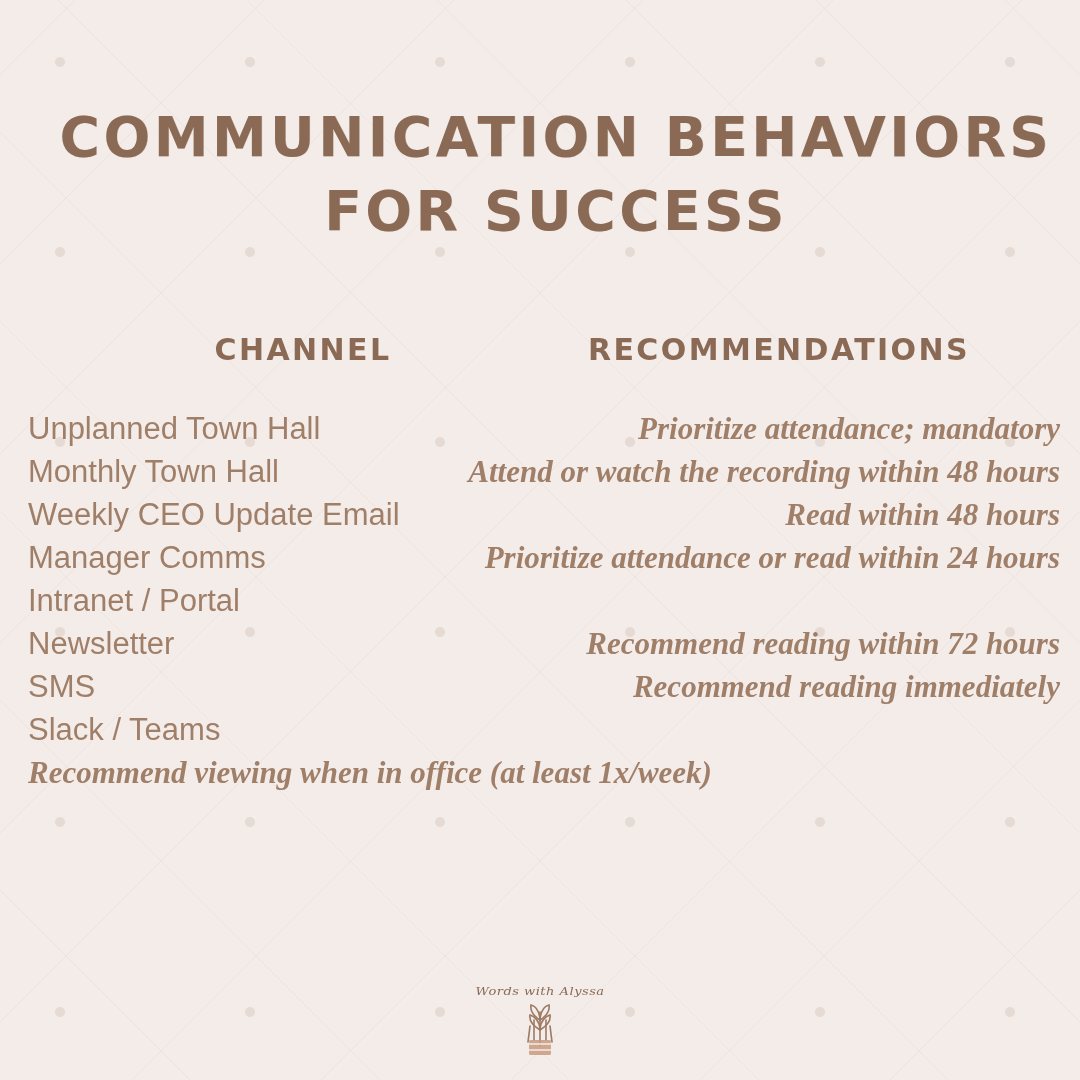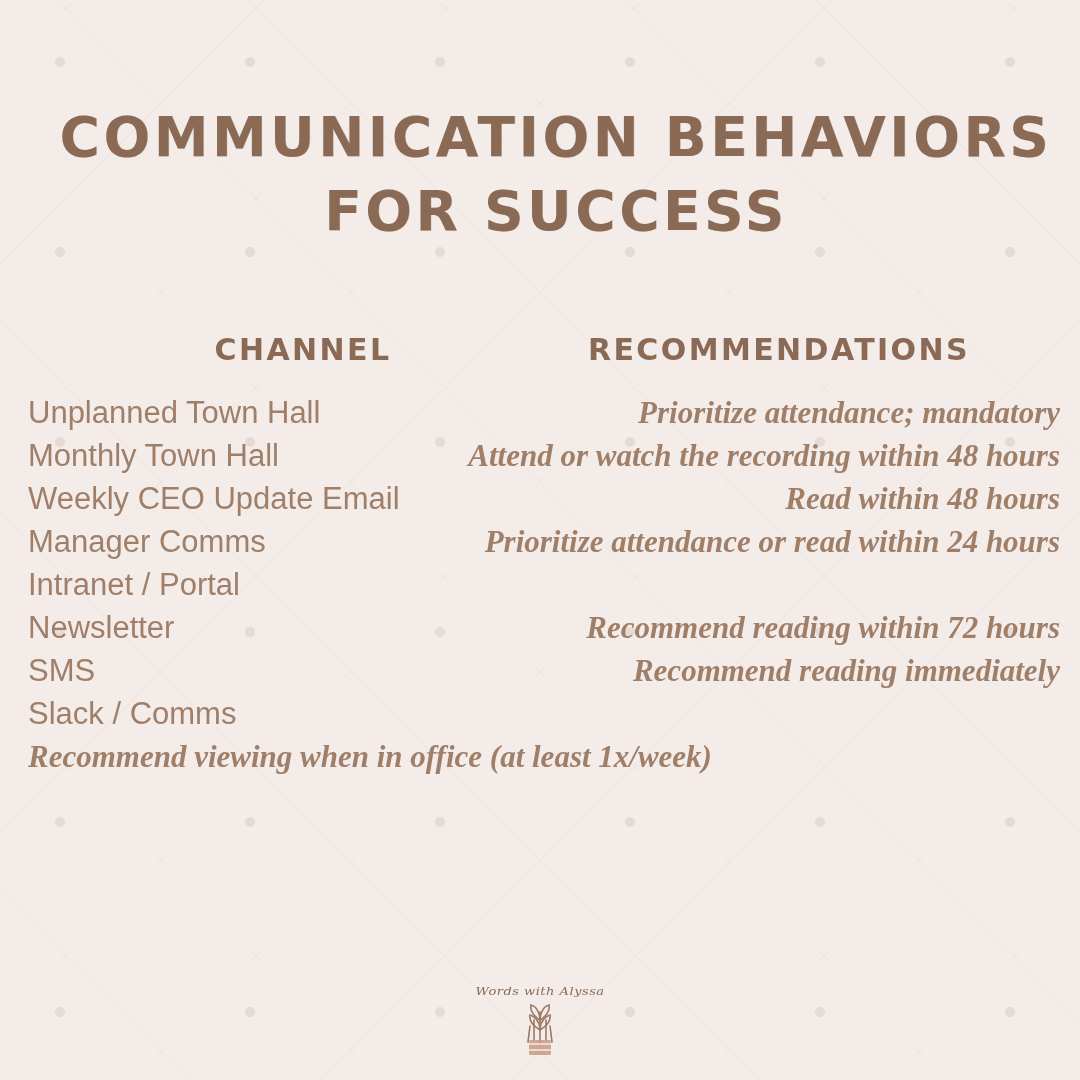--- a/index.html
+++ b/index.html
@@ -62,21 +62,21 @@
   
   .table {
     position: absolute;
     top: 332px;
     left: 28px;
     width: 1032px;
   }
   .head-row {
     display: flex;
     align-items: baseline;
-    margin-bottom: 28px;
+    margin-bottom: 44px;
   }
   .head-cell {
     font-family: "DejaVu Sans", sans-serif;
     font-weight: 700;
     color: #8a6a55;
     font-size: 30px;
     letter-spacing: 2.4px;
     text-transform: uppercase;
   }
   .head-channel {
@@ -173,21 +173,21 @@
     </div>
     <div class="row">
       <div class="cell-channel">Newsletter</div>
       <div class="cell-reco">Recommend reading within 72 hours</div>
     </div>
     <div class="row">
       <div class="cell-channel">SMS</div>
       <div class="cell-reco">Recommend reading immediately</div>
     </div>
     <div class="row">
-      <div class="cell-channel">Slack / Comms</div>
+      <div class="cell-channel">Slack / Teams</div>
     </div>
     <div class="row">
       <div class="cell-reco">Recommend viewing when in office (at least 1x/week)</div>
     </div>
 
   </div>
 
   <div class="footer">
     <span class="brand-script">Words with Alyssa</span>
     <span class="brand-mark">

